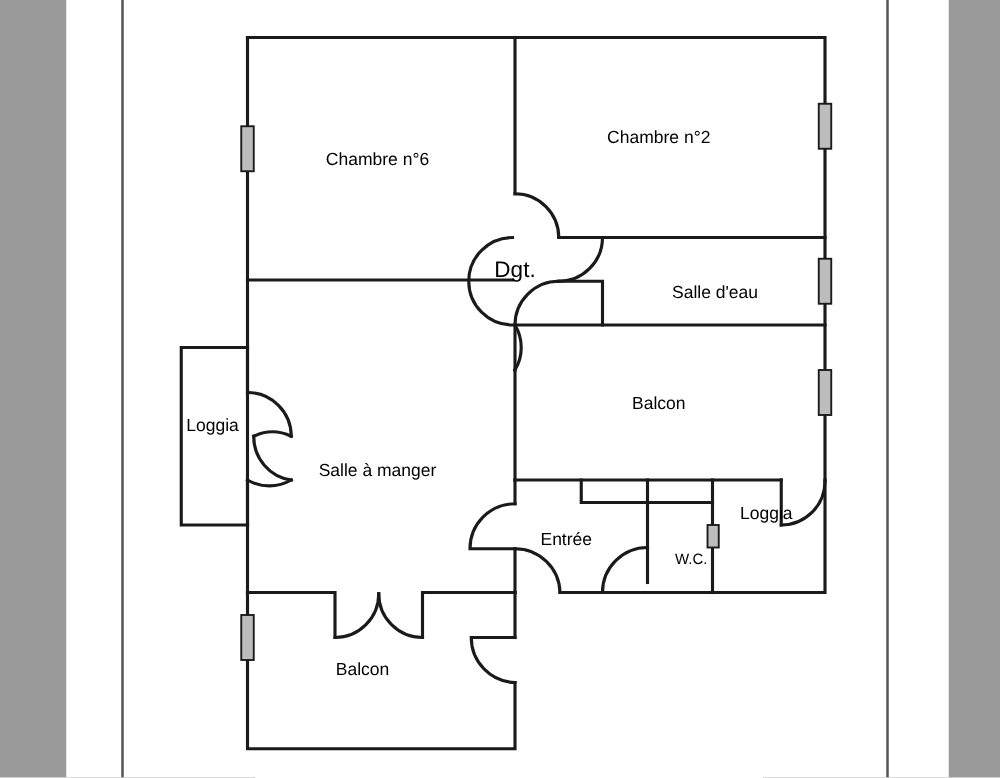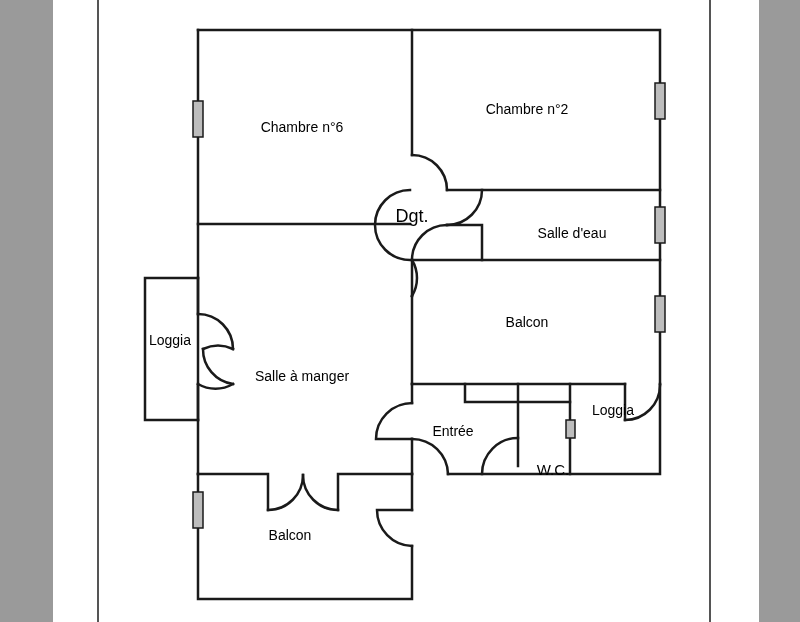--- a/index.html
+++ b/index.html
@@ -80,20 +80,20 @@
 </svg>
 
 <span class="room-label" style="left:302px;top:127px">Chambre n°6</span>
 <span class="room-label" style="left:527px;top:109px">Chambre n°2</span>
 <span class="room-label" style="left:412px;top:216px;font-size:18px">Dgt.</span>
 <span class="room-label" style="left:572px;top:233px">Salle d'eau</span>
 <span class="room-label" style="left:527px;top:322px">Balcon</span>
 <span class="room-label" style="left:170px;top:340px">Loggia</span>
 <span class="room-label" style="left:302px;top:376px">Salle à manger</span>
 <span class="room-label" style="left:453px;top:431px">Entrée</span>
-<span class="room-label" style="left:553px;top:469px;font-size:15px">W.C.</span>
+<span class="room-label" style="left:553px;top:447px;font-size:12px">W.C.</span>
 <span class="room-label" style="left:613px;top:410px">Loggia</span>
 <span class="room-label" style="left:290px;top:535px">Balcon</span>
 
 <div class="watermark">
   <div class="wm-ring"></div>
   <div class="wm-text">ER</div>
 </div>
 
 </body></html>

